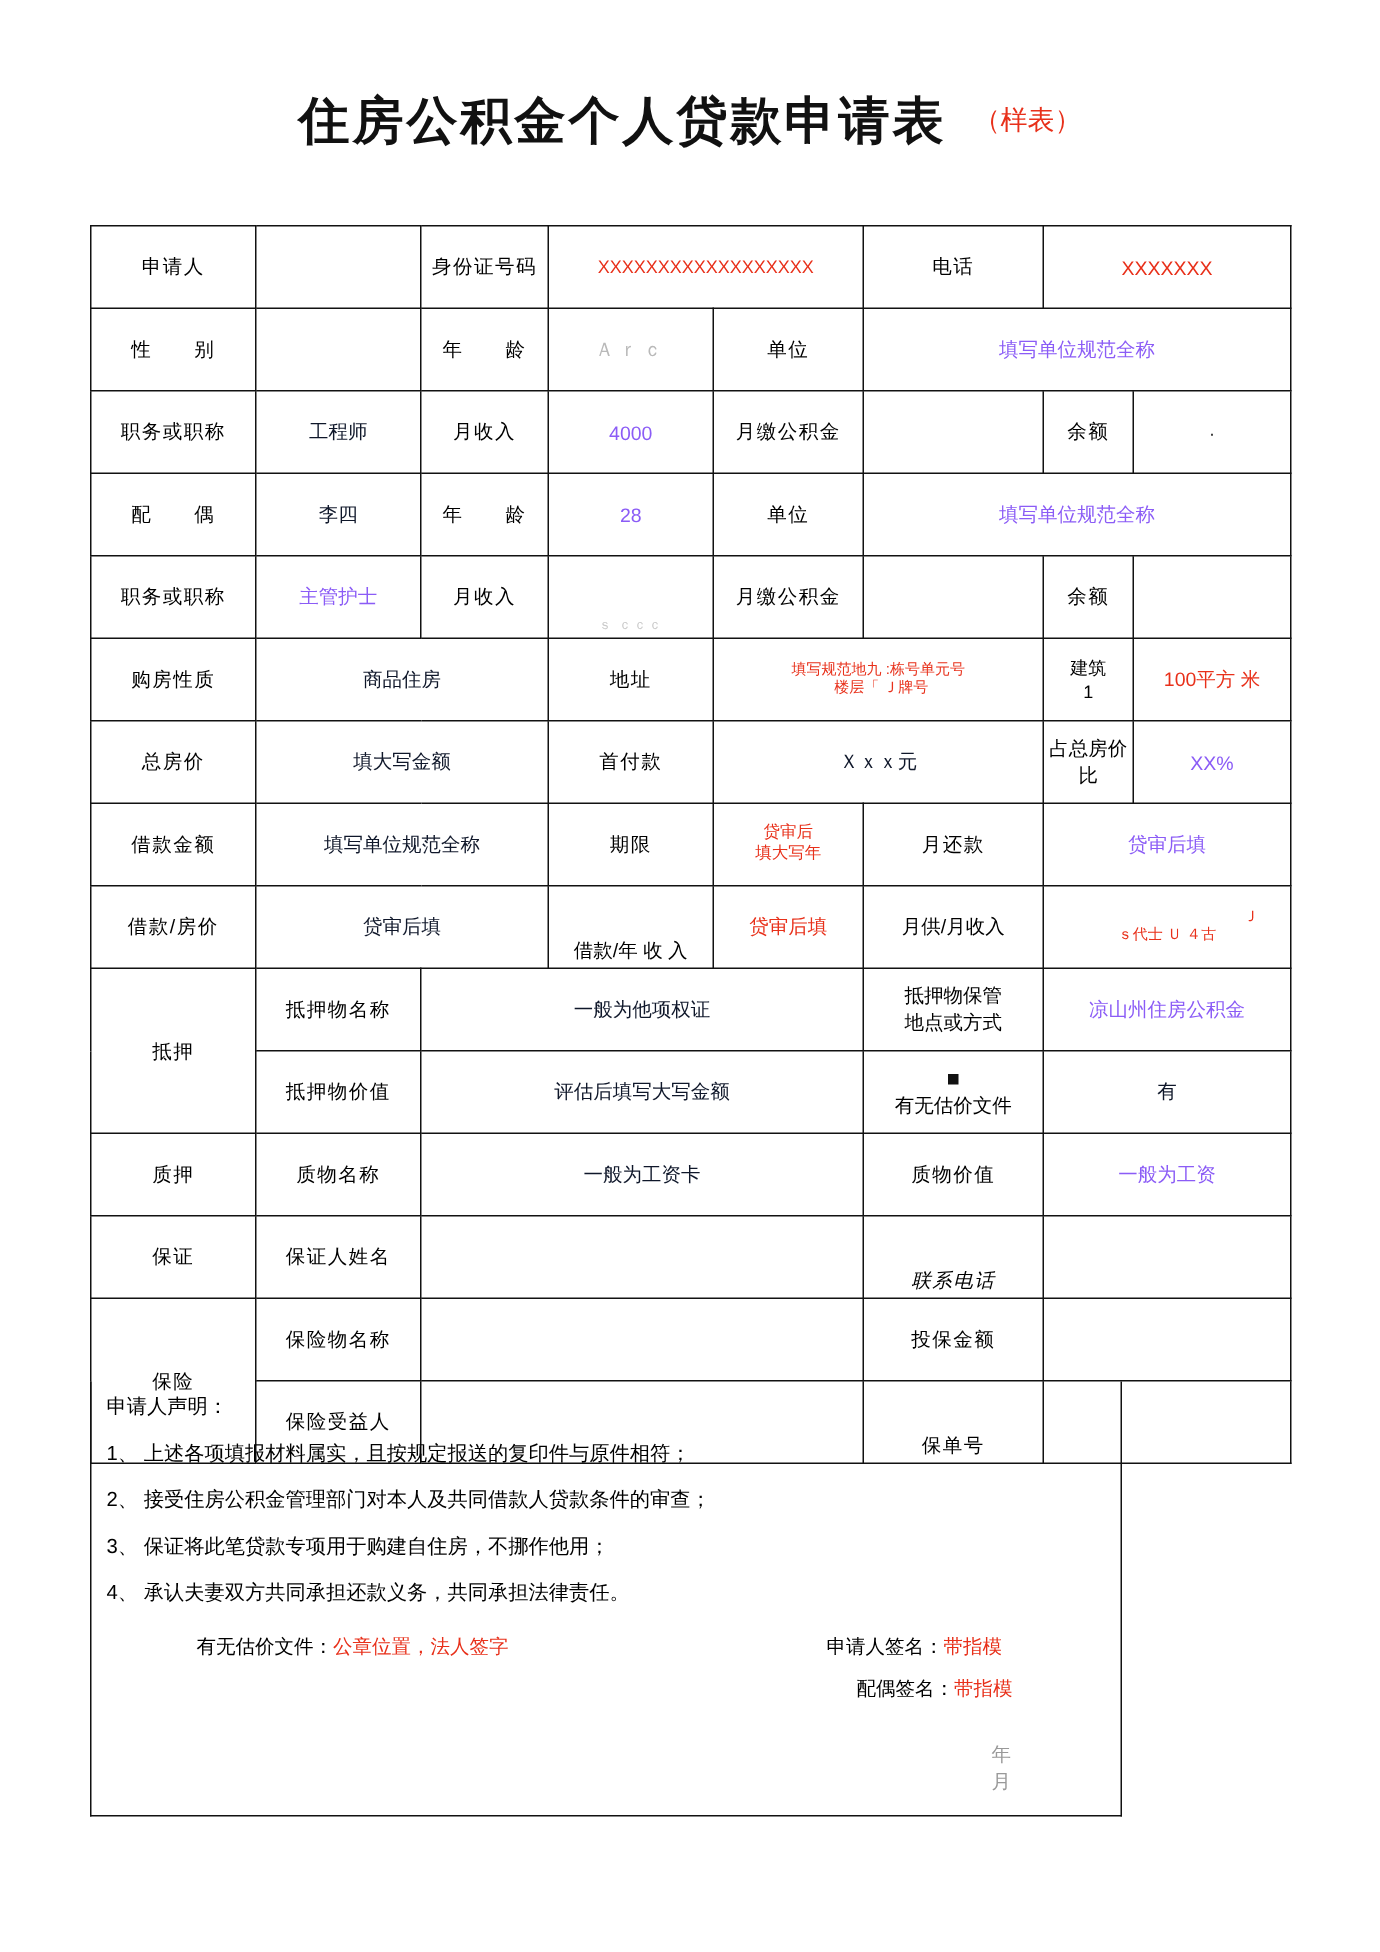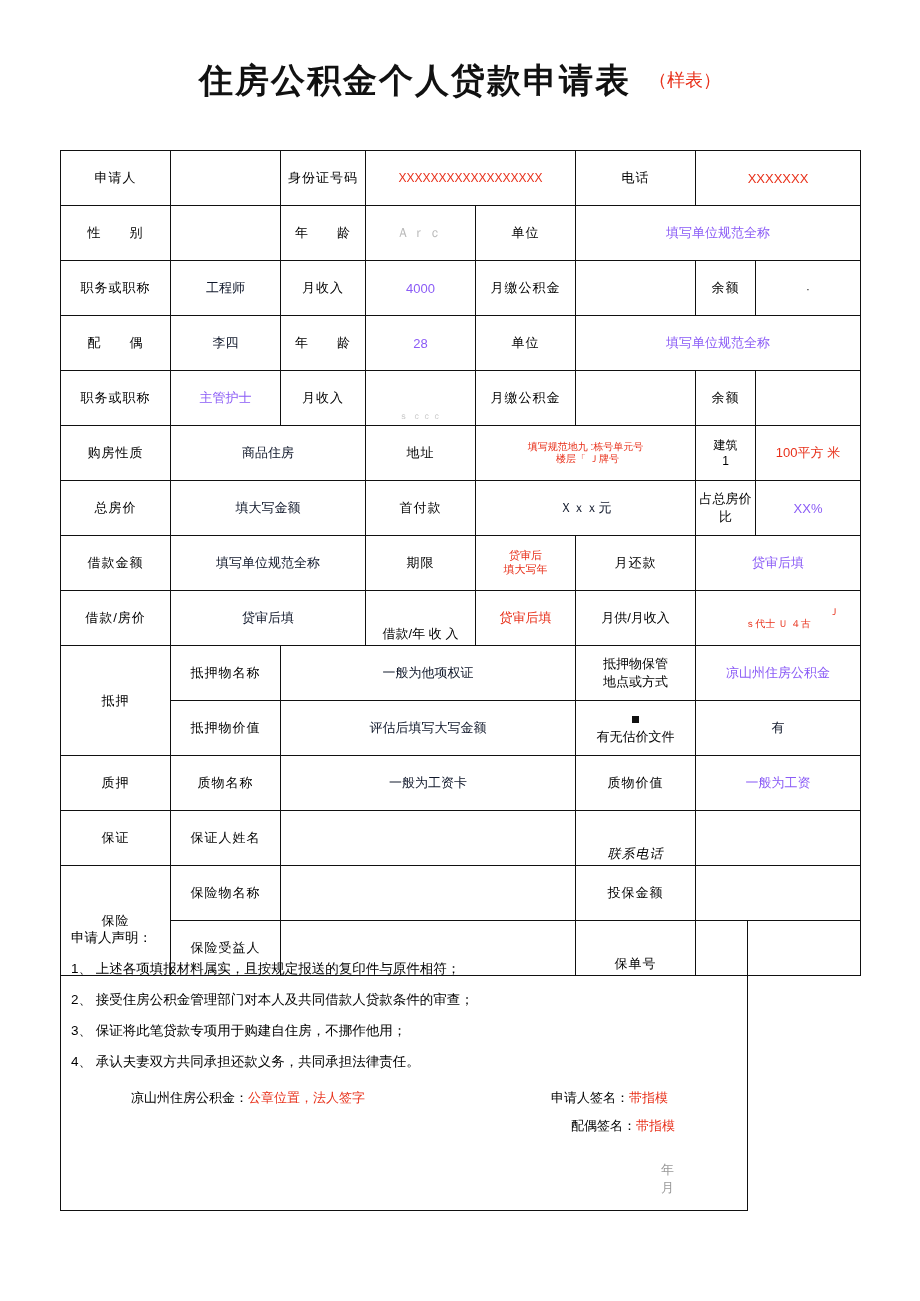--- a/index.html
+++ b/index.html
@@ -354,21 +354,21 @@
 
   <div class="decl">
     <p>申请人声明：</p>
     <p>1、 上述各项填报材料属实，且按规定报送的复印件与原件相符；</p>
     <p>2、 接受住房公积金管理部门对本人及共同借款人贷款条件的审查；</p>
     <p>3、 保证将此笔贷款专项用于购建自住房，不挪作他用；</p>
     <p>4、 承认夫妻双方共同承担还款义务，共同承担法律责任。</p>
 
     <div class="sign-area">
       <div class="sign-left">
-        <span>凉山州住房公积金：</span><span class="red">公章位置，法人签字</span>
+        <span>有无估价文件：</span><span class="red">公章位置，法人签字</span>
       </div>
       <div class="sign-right">
         <span>申请人签名：</span><span class="red">带指模</span>
       </div>
       <div class="sign-right2">
         <span>配偶签名：</span><span class="red">带指模</span>
       </div>
     </div>
 
     <div class="stamp-hint">年    月</div>

